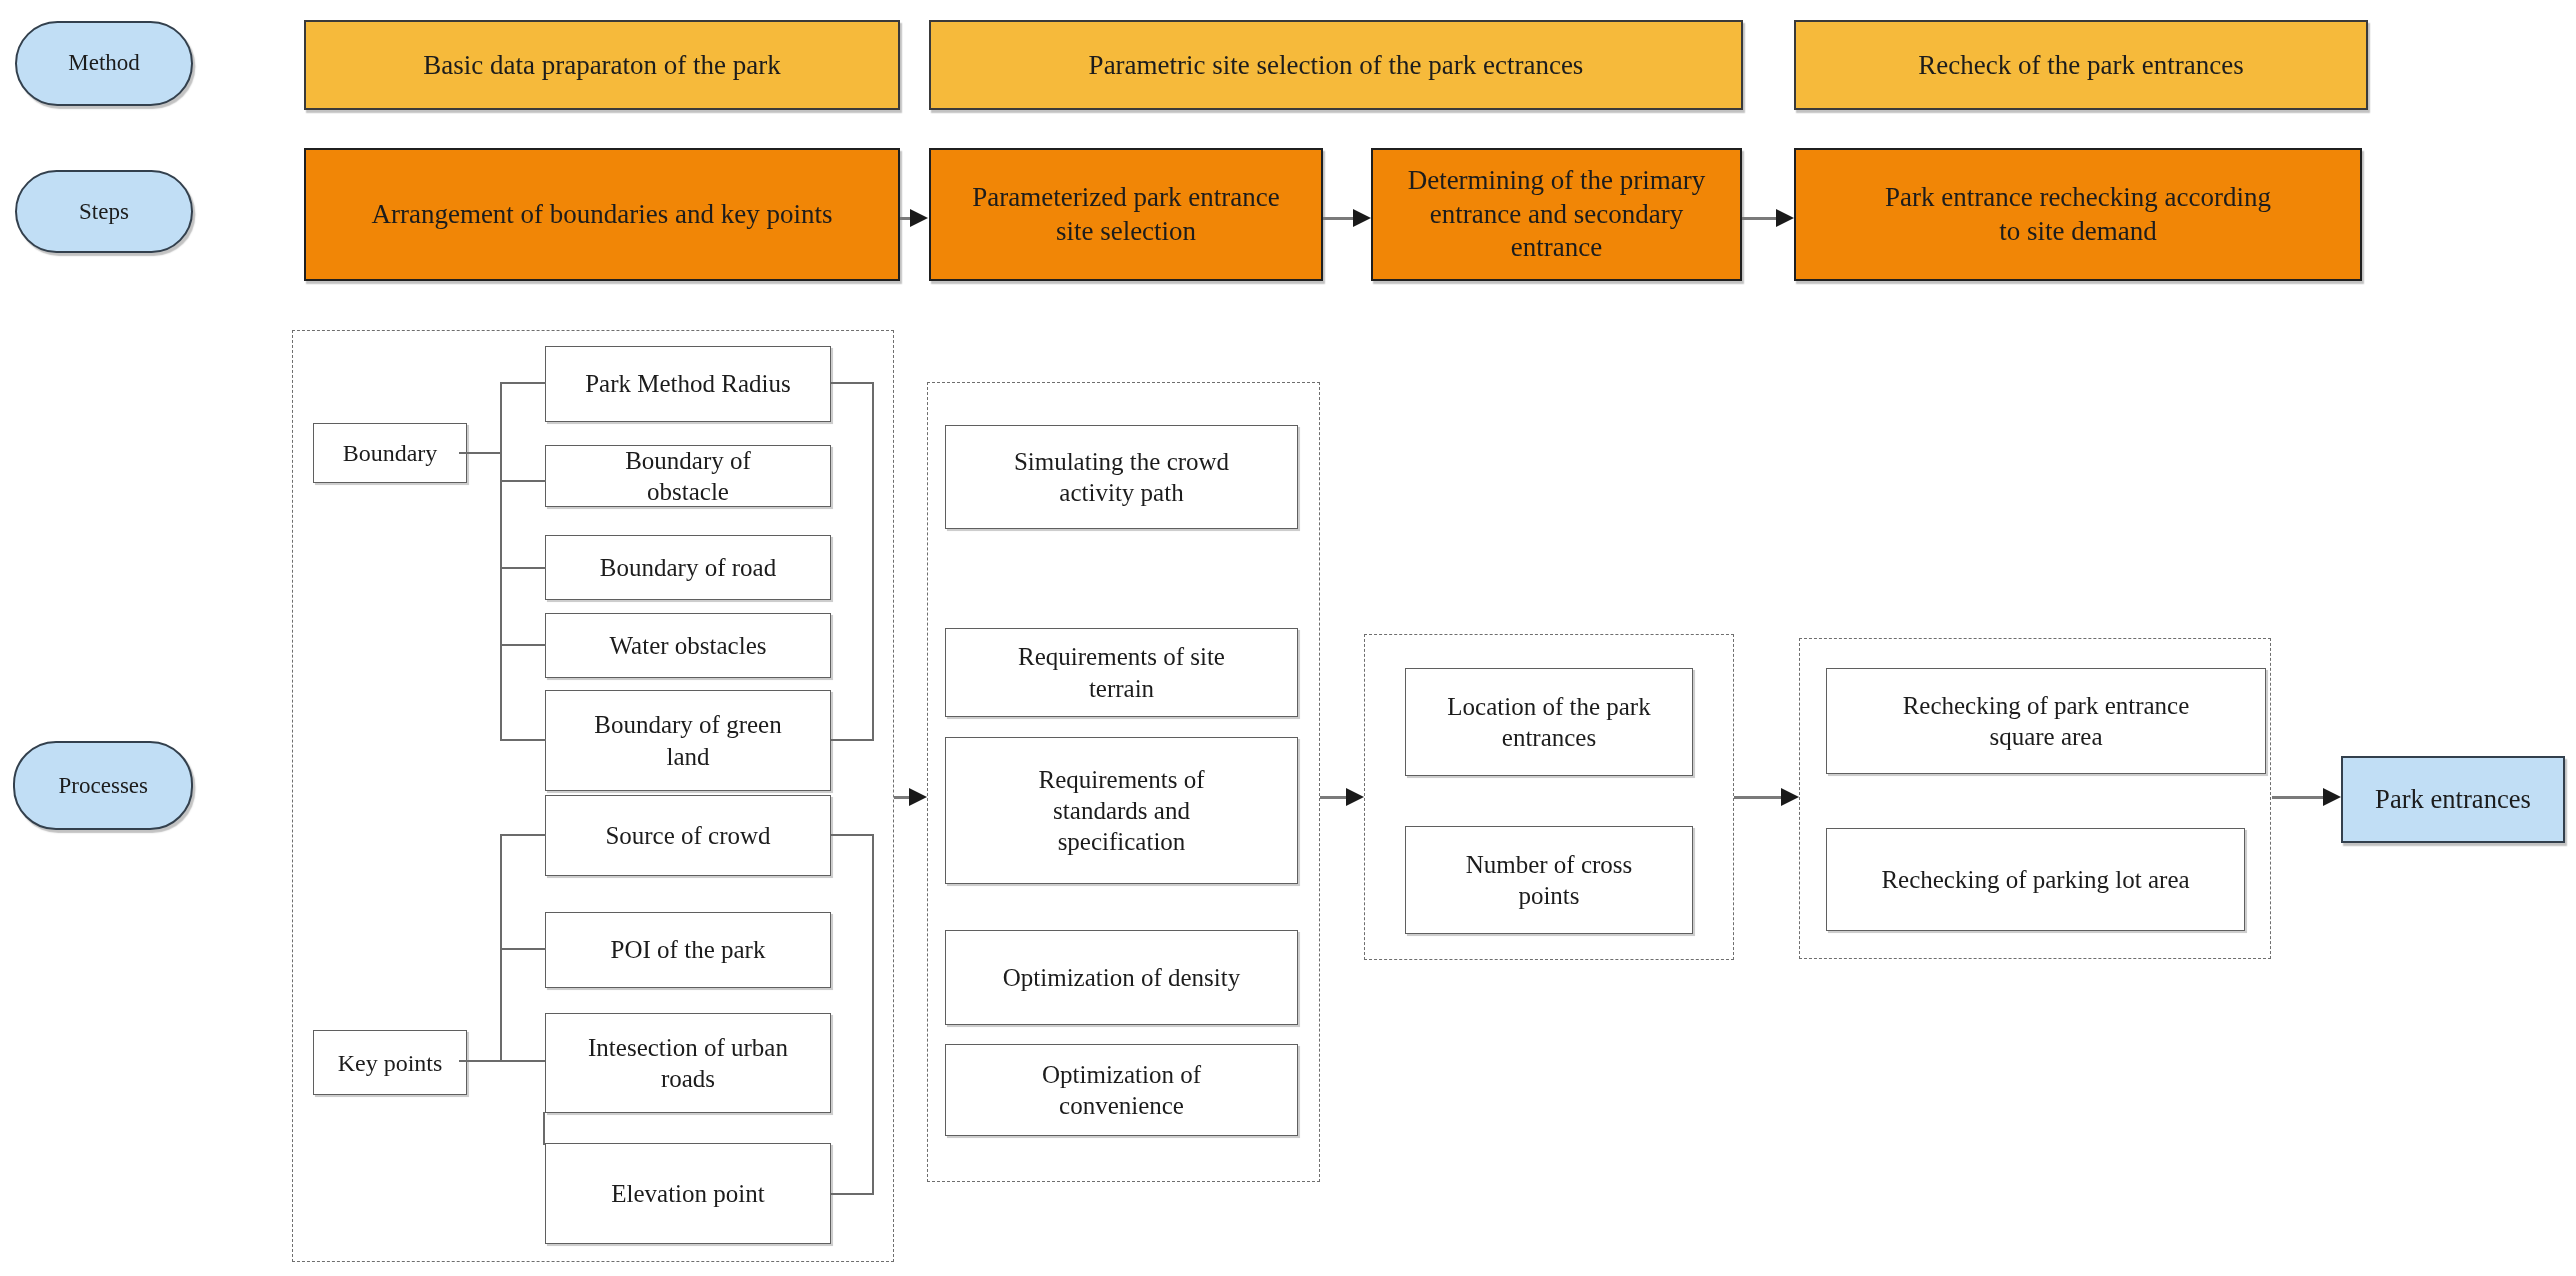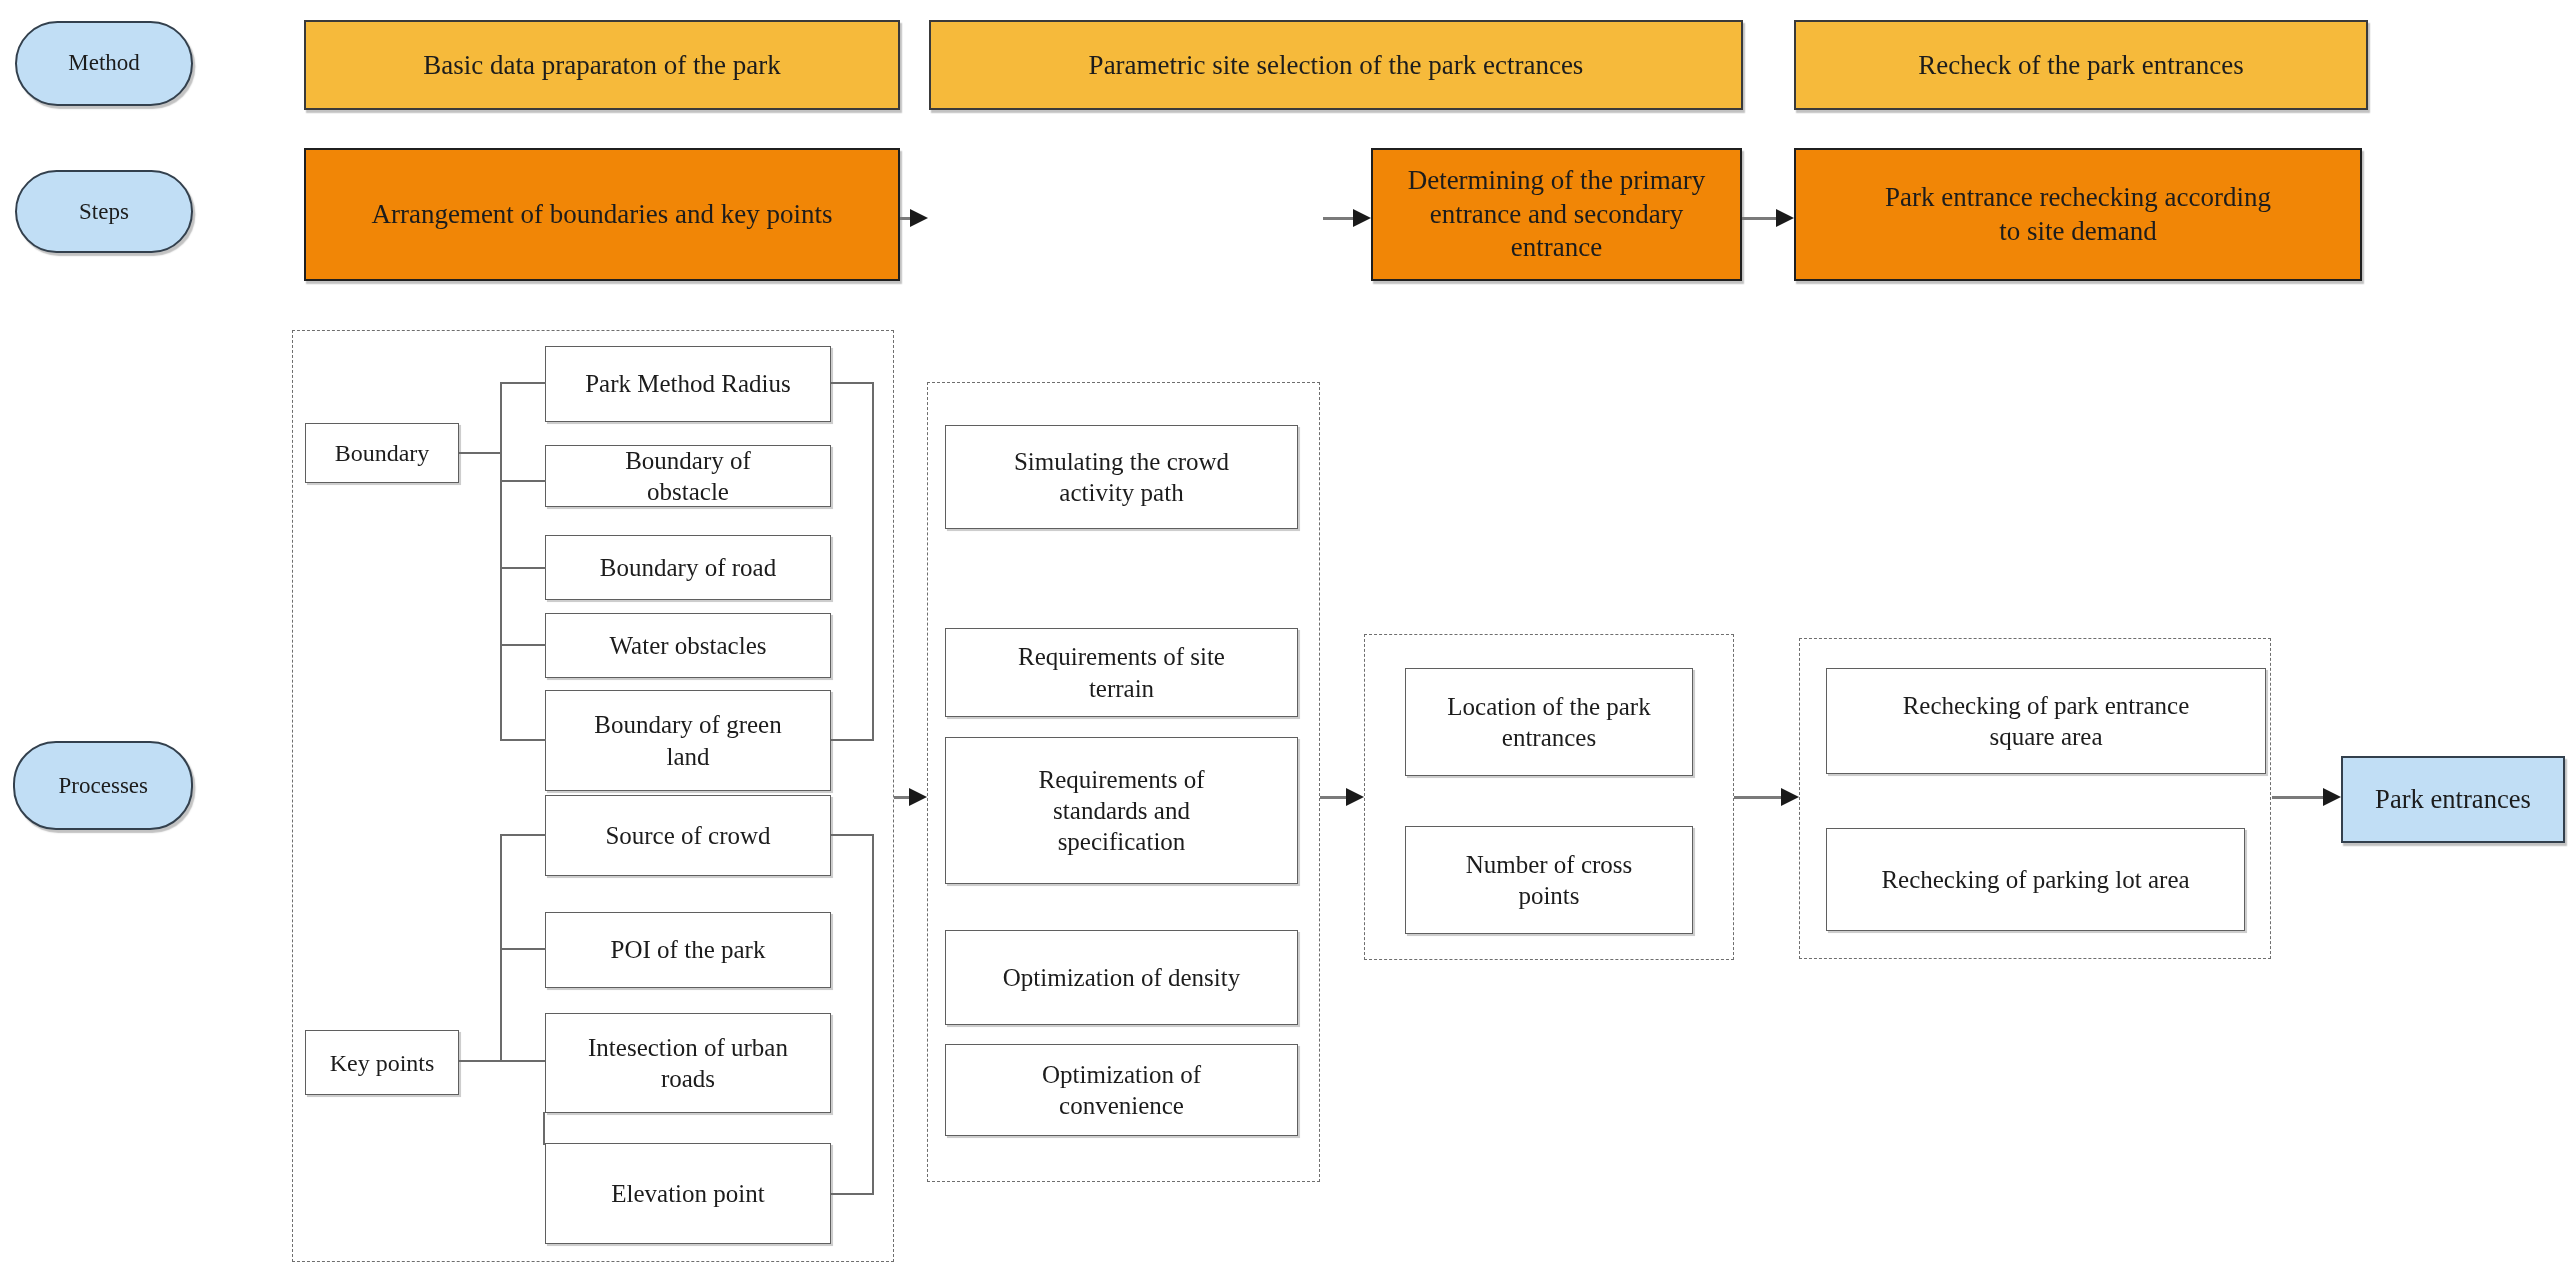--- a/index.html
+++ b/index.html
@@ -30,21 +30,21 @@
   }
   .dash{
     position:absolute; border:1.8px dashed var(--dash); background:transparent; box-sizing:border-box;
   }
   .node{
     position:absolute; background:#ffffff; border:1.8px solid var(--nodeborder);
     display:flex; align-items:center; justify-content:center; text-align:center;
     font-size:25px; white-space:pre-line; line-height:1.25; padding:0 9.7px;
     box-shadow:1.8px 2.4px 0.6px rgba(130,130,130,0.4); box-sizing:border-box;
   }
-  .side{ font-size:24px; }
+  .side{ font-size:24px;margin-left:8px; }
   .final{
     position:absolute; background:var(--blue); border:2.4px solid var(--blueborder);
     display:flex; align-items:center; justify-content:center; text-align:center;
     font-size:26.6px; box-shadow:2.4px 3px 1.2px rgba(120,120,120,0.45); box-sizing:border-box;
   }
   .lineh{ position:absolute; height:3px; background:var(--line); }
   .tree{ background:var(--tree); height:2.4px; position:absolute; }
   .treev{ background:var(--tree); width:2.4px; position:absolute; }
   .head{
     position:absolute; width:0; height:0;
@@ -59,20 +59,22 @@
 
   <div class="pill" style="left:15px;top:20.5px;width:178px;height:85px">Method</div>
   <div class="pill" style="left:15px;top:170px;width:178px;height:83px">Steps</div>
   <div class="pill" style="left:13.3px;top:741px;width:180px;height:89px">Processes</div>
 
   <div class="band" style="left:304px;top:20px;width:596px;height:90px">Basic data praparaton of the park</div>
   <div class="band" style="left:929px;top:20px;width:814px;height:90px">Parametric site selection of the park ectrances</div>
   <div class="band" style="left:1794px;top:20px;width:574px;height:90px">Recheck of the park entrances</div>
 
   <div class="step" style="left:304px;top:148px;width:596px;height:133px">Arrangement of boundaries and key points</div>
+  <div class="step" style="left:929px;top:148px;width:394px;height:133px">Parameterized park entrance
+site selection</div>
   <div class="step" style="left:1371px;top:148px;width:371px;height:133px">Determining of the primary
 entrance and secondary
 entrance</div>
   <div class="step" style="left:1794px;top:148px;width:568px;height:133px">Park entrance rechecking according
 to site demand</div>
 
   <div class="lineh" style="left:900px;top:217px;width:14.5px"></div>
   <div class="head" style="left:910px;top:209px"></div>
   <div class="lineh" style="left:1323px;top:217px;width:31px"></div>
   <div class="head" style="left:1353px;top:209px"></div>

